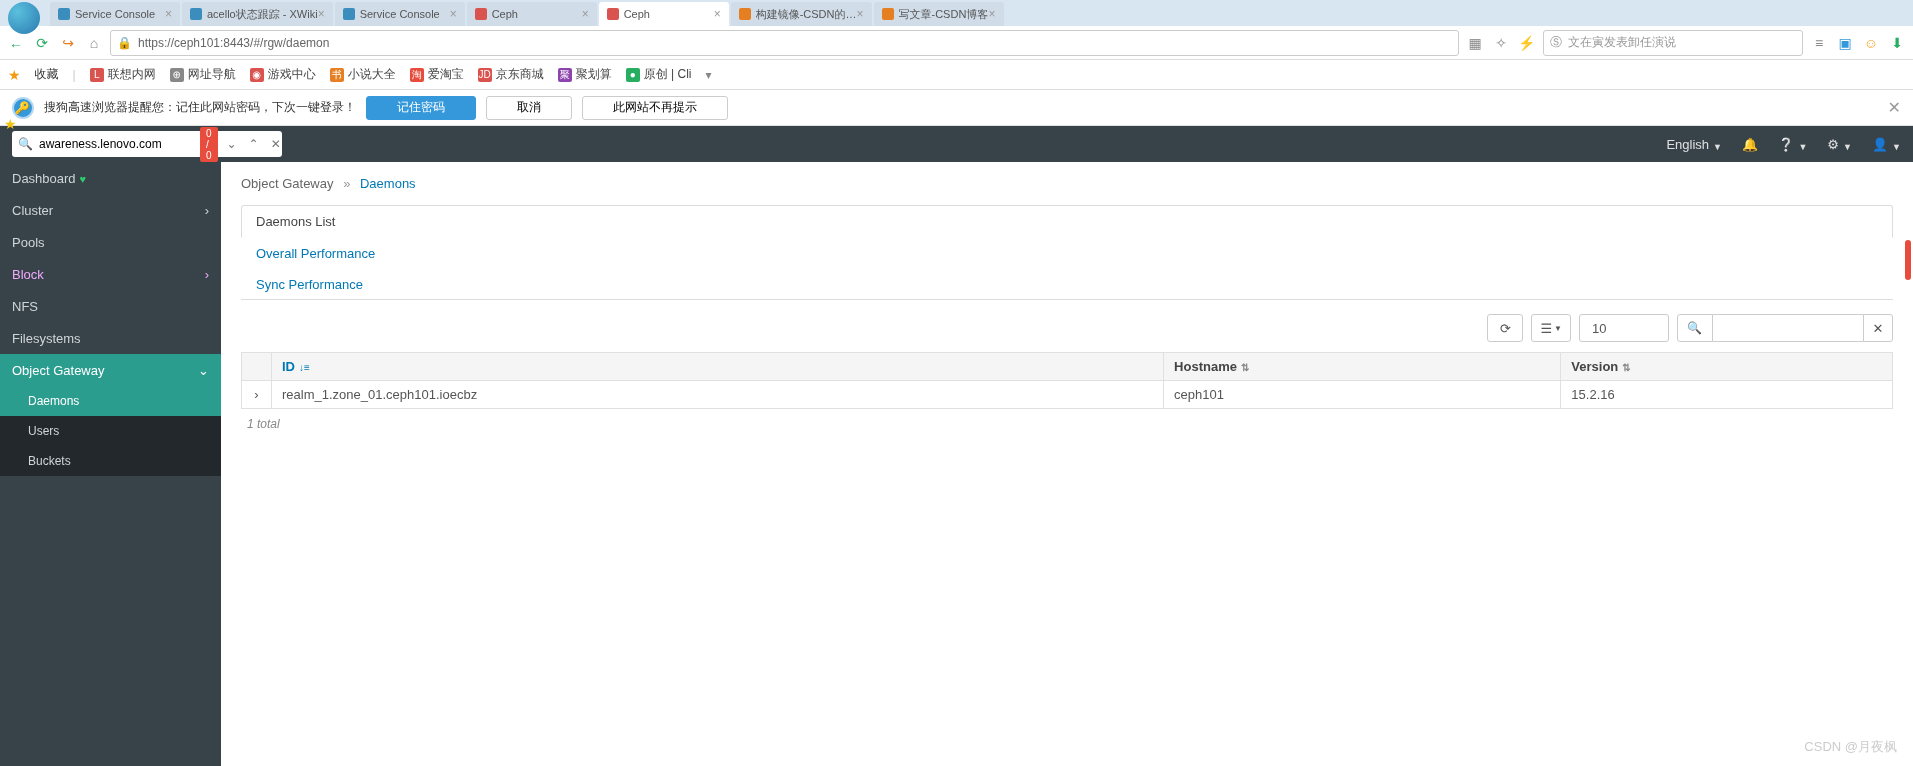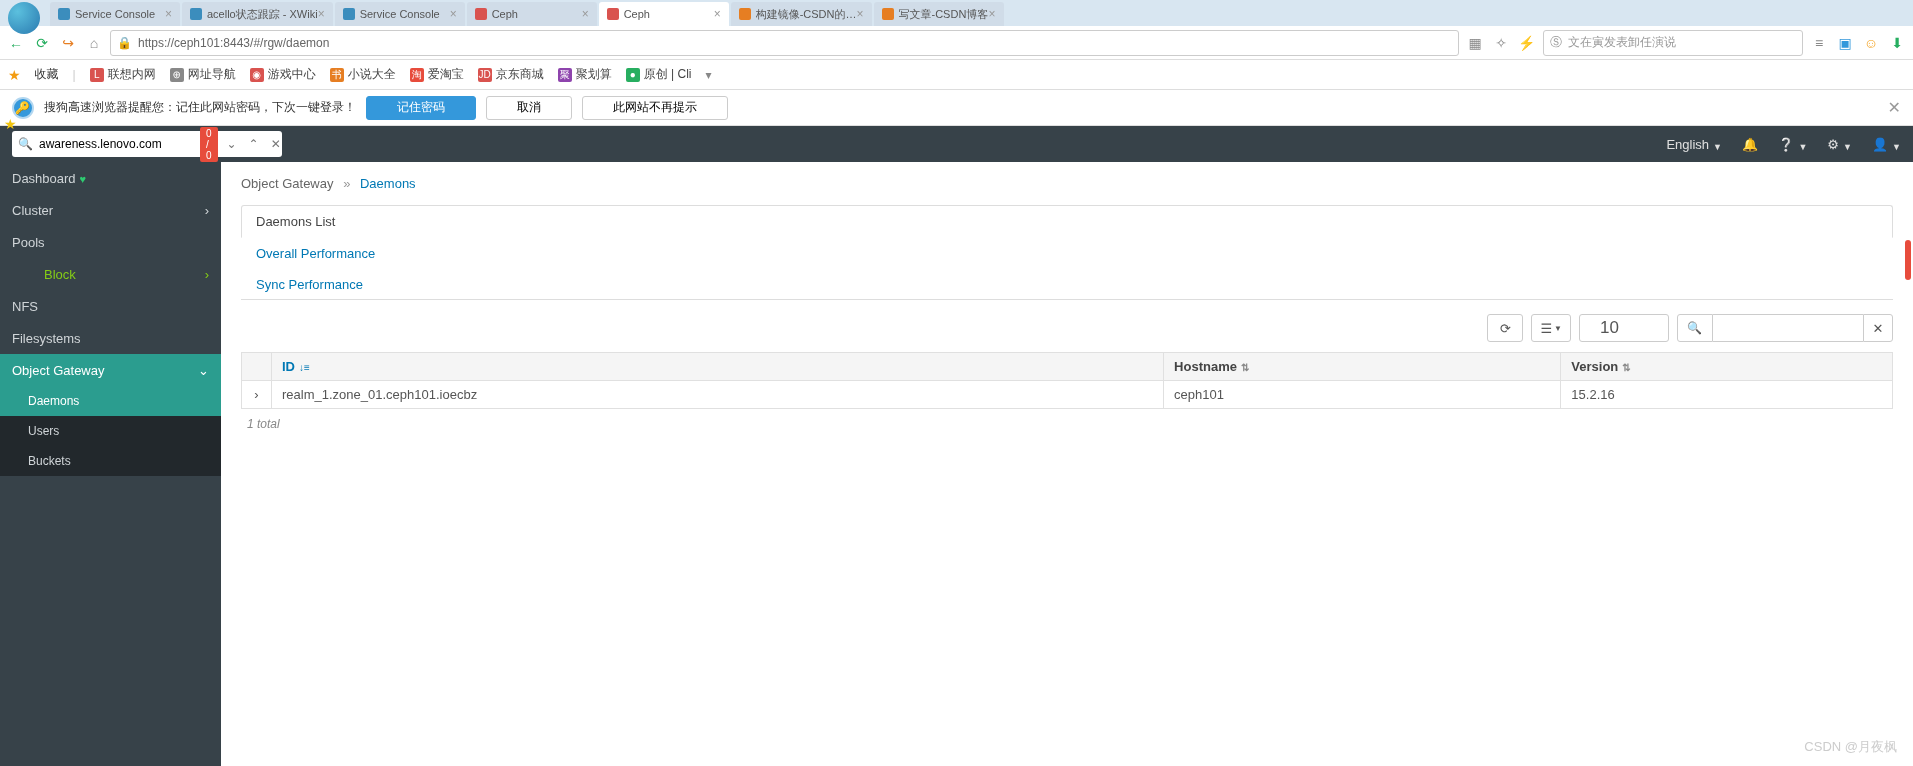--- a/index.html
+++ b/index.html
@@ -46,38 +46,38 @@
 .page-search input { border: none; outline: none; flex: 1; font-size: 12px; }
 .search-count { background: #e74c3c; color: #fff; padding: 1px 6px; border-radius: 2px; font-size: 10px; }
 .search-nav { color: #777; cursor: pointer; font-size: 12px; padding: 0 3px; }
 .header-right { margin-left: auto; display: flex; align-items: center; gap: 20px; font-size: 13px; }
 .header-item { display: flex; align-items: flex-end; gap: 4px; cursor: pointer; color: #e0e0e0; }
 .caret-down { font-size: 9px; }
 
 .app-body { display: flex; height: calc(100vh - 162px); }
 .sidebar { width: 221px; background: #374249; color: #d0d5d8; display: flex; flex-direction: column; }
 .sb-item { height: 32px; display: flex; align-items: center; padding: 0 12px; cursor: pointer; font-size: 13px; justify-content: space-between; }
-.sb-item.danger { color: #84cc16; margin-left: 32px; }
+.sb-item.danger { color: #f0abfc; }
 .sb-item.expanded { background: #2b9d8f; color: #fff; }
 .sb-sub { height: 30px; display: flex; align-items: center; padding-left: 28px; font-size: 12px; cursor: pointer; background: #22282c; }
 .sb-sub.active { background: #2b9d8f; color: #fff; }
 .heart { color: #2ecc71; font-size: 11px; margin-left: 4px; }
 
 .main { flex: 1; padding: 14px 20px; background: #fff; overflow: auto; }
 .breadcrumb { font-size: 13px; color: #666; margin-bottom: 14px; }
 .breadcrumb .sep { margin: 0 6px; color: #999; }
 .bc-link { color: #0078b4; }
 
 .tabs { display: flex; border-bottom: 1px solid #ddd; flex-direction: column; }
 .tab-item { padding: 8px 14px; font-size: 13px; cursor: pointer; color: #0078b4; border: 1px solid transparent; border-bottom: none; margin-bottom: -1px; }
 .tab-item.active { color: #444; border-color: #ddd; border-bottom: 1px solid #fff; border-radius: 3px 3px 0 0; background: #fff; }
 
 .table-controls { display: flex; justify-content: flex-end; gap: 8px; margin-top: 14px; align-items: center; }
 .ctrl-btn { height: 28px; min-width: 36px; border: 1px solid #ccc; border-radius: 3px; background: #fff; display: flex; align-items: center; justify-content: center; cursor: pointer; color: #555; font-size: 13px; padding: 0 8px; }
-.page-size { width: 90px; height: 28px; border: 1px solid #ccc; border-radius: 3px; padding: 0 20px; display: flex; align-items: center; font-size: 17px; color: #555; }
+.page-size { width: 90px; height: 28px; border: 1px solid #ccc; border-radius: 3px; padding: 0 12px; display: flex; align-items: center; font-size: 13px; color: #555; }
 .search-group { display: flex; }
 .search-btn { height: 28px; width: 36px; border: 1px solid #ccc; border-radius: 3px 0 0 3px; background: #fff; display: flex; align-items: center; justify-content: center; font-size: 12px; color: #555; }
 .search-inp { height: 28px; width: 150px; border: 1px solid #ccc; border-left: none; border-right: none; padding: 0 6px; outline: none; }
 .clear-btn { height: 28px; width: 30px; border: 1px solid #ccc; border-radius: 0 3px 3px 0; background: #fff; display: flex; align-items: center; justify-content: center; cursor: pointer; font-size: 13px; color: #555; }
 
 .data-table { width: 100%; border-collapse: collapse; margin-top: 10px; font-size: 13px; }
 .data-table th { background: #f5f5f5; border: 1px solid #e0e0e0; padding: 6px 10px; text-align: left; font-weight: 600; color: #444; }
 .data-table th.id-col { color: #0078b4; }
 .data-table td { border: 1px solid #e0e0e0; padding: 6px 10px; color: #555; }
 .expand-col { width: 30px; text-align: center !important; }

